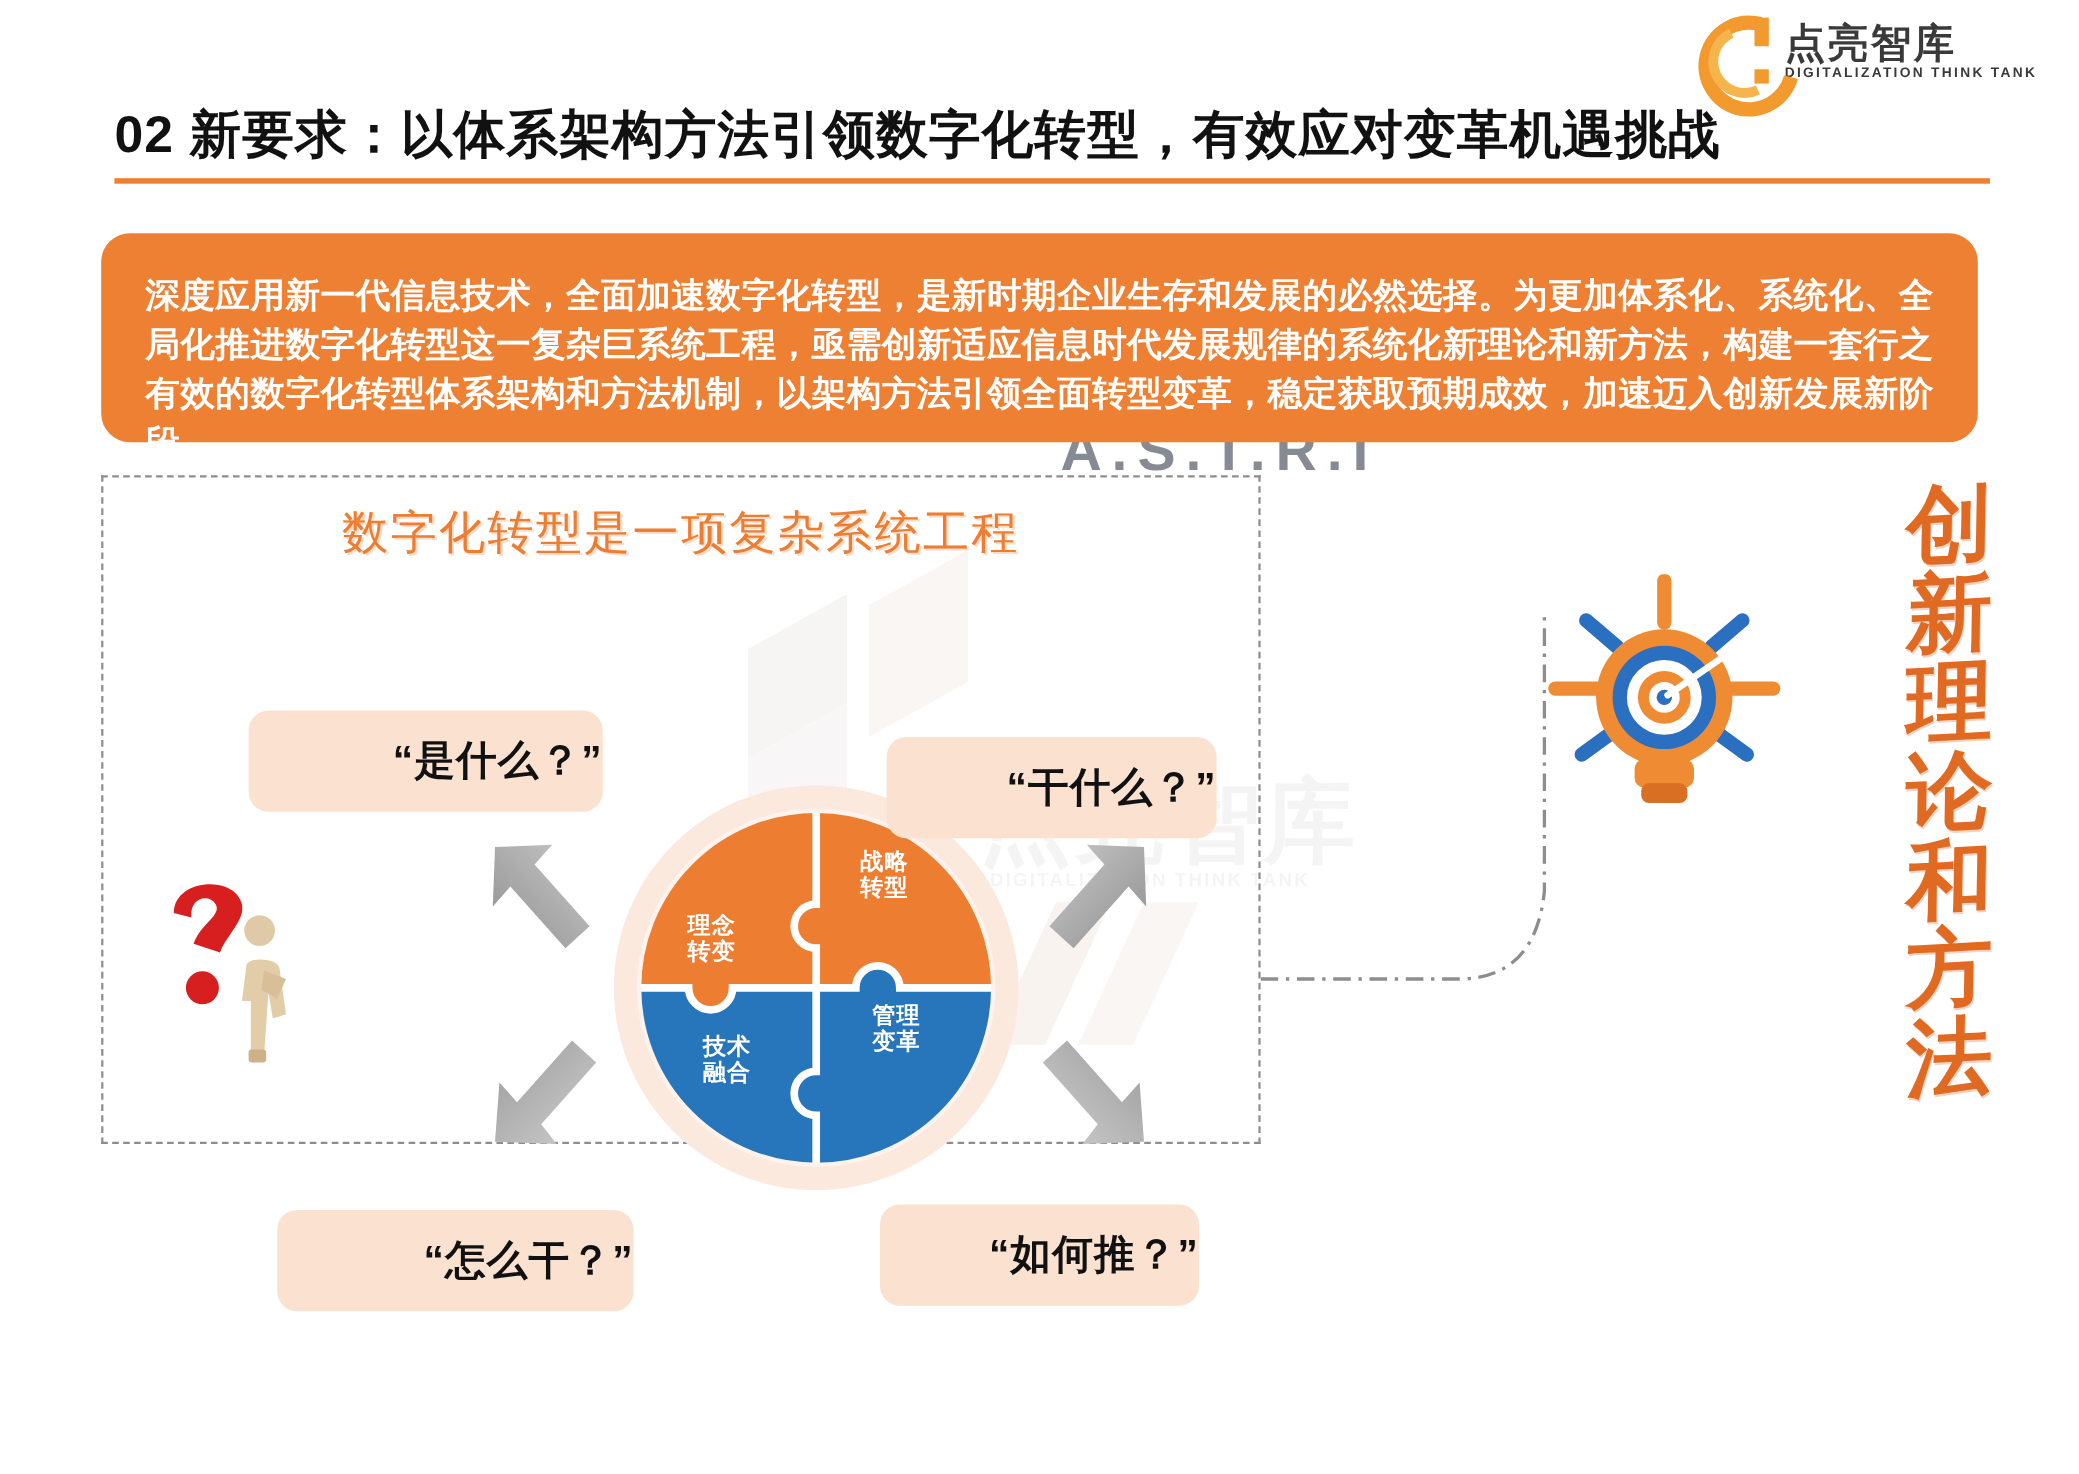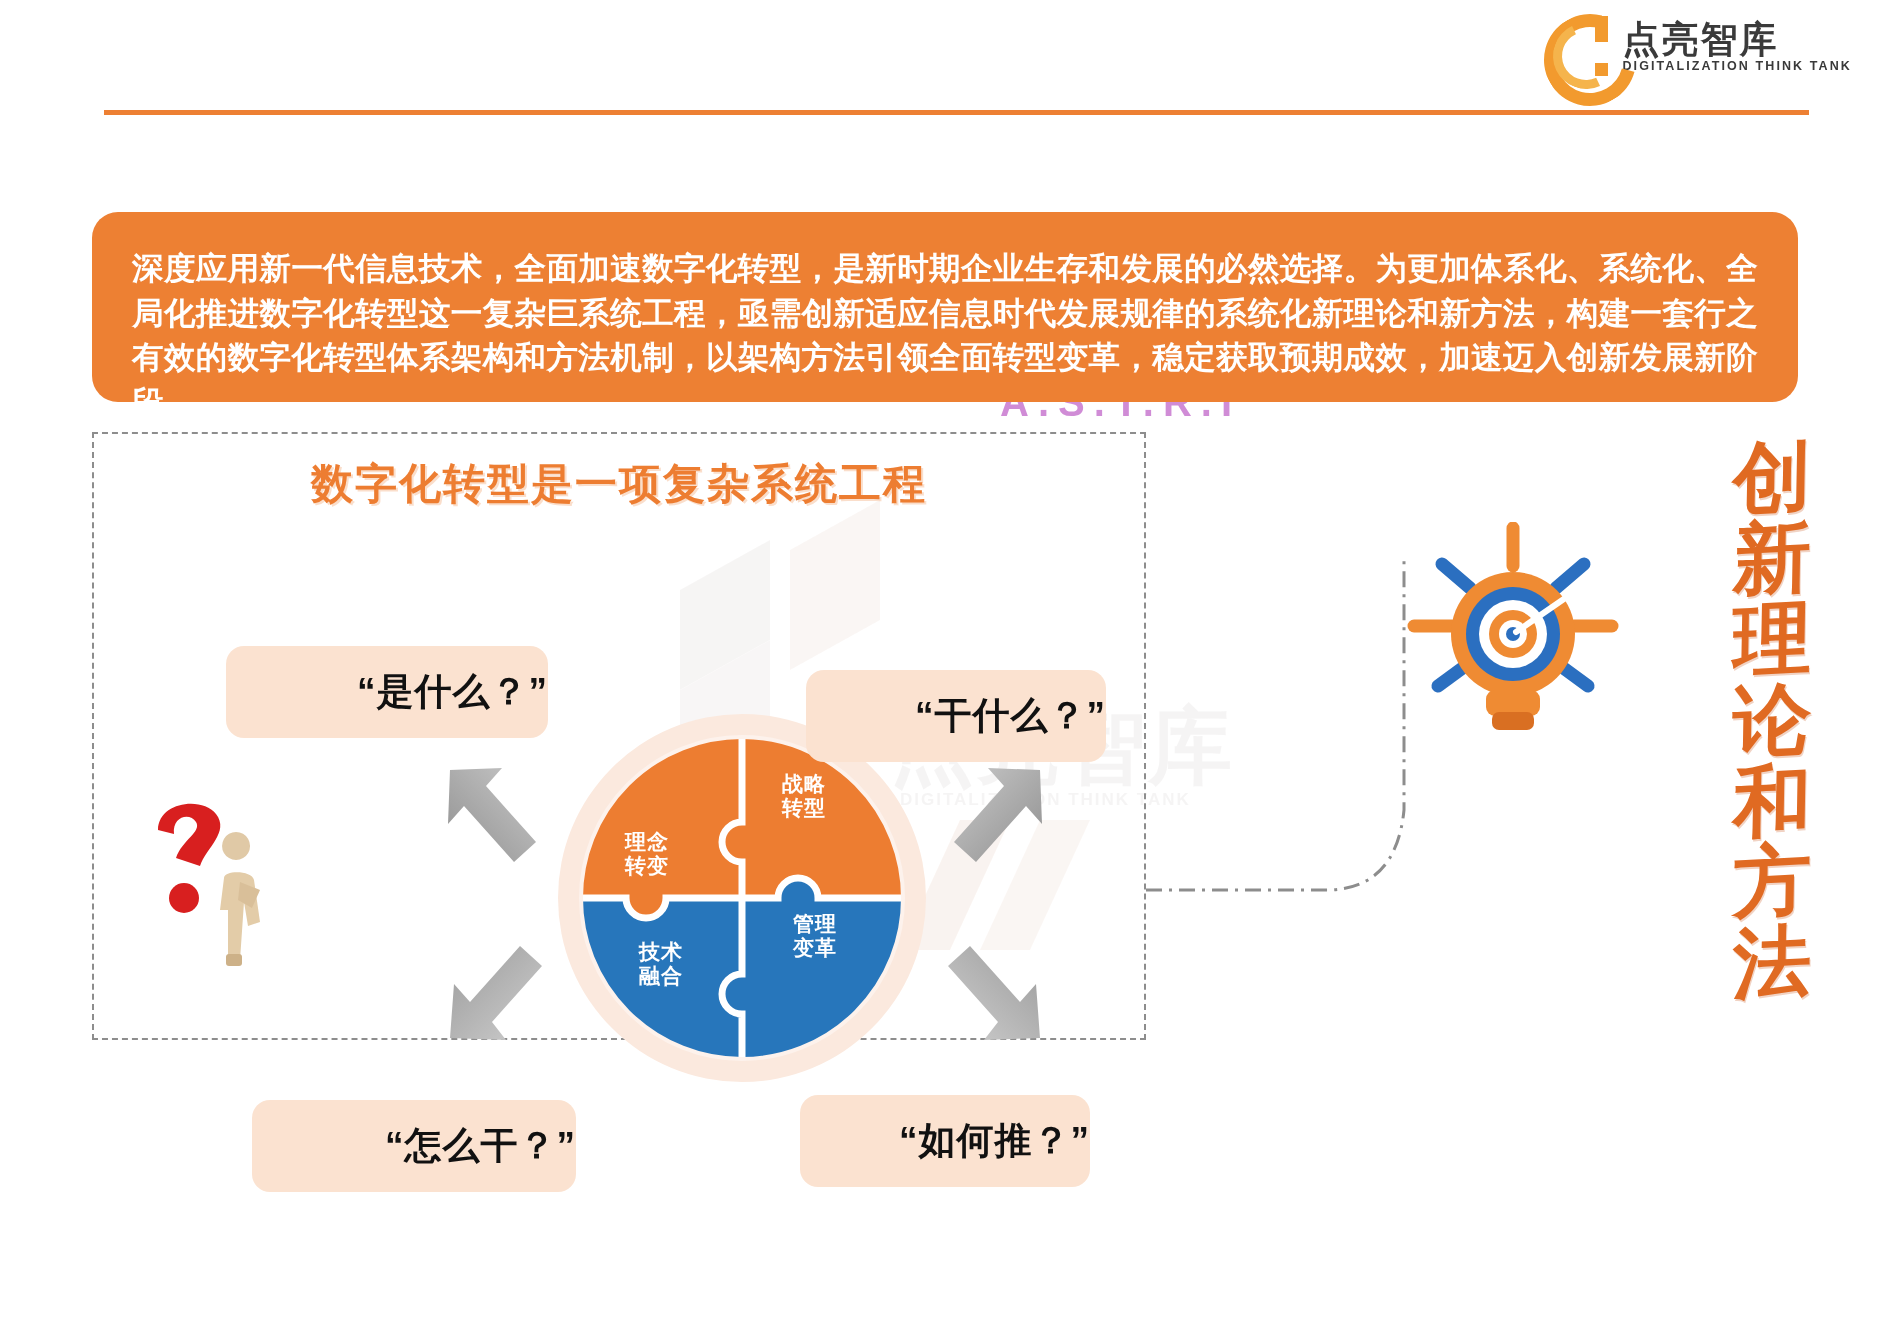--- a/index.html
+++ b/index.html
@@ -51,21 +51,21 @@
     letter-spacing:.3px;text-align:justify;
   }
 
   
   #panel{
     position:absolute;left:92px;top:432px;width:1054px;height:608px;
     border:2px dashed #8d8d8d;z-index:10;box-sizing:border-box;background:transparent;
   }
   #panel-title{
     position:absolute;left:0;right:0;top:22px;text-align:center;
-    font-size:42px;font-weight:bold;color:#ed7d31;letter-spacing:2px;
+    font-size:42px;font-weight:normal;color:#ed7d31;letter-spacing:2px;
     text-shadow:2px 2px 0 rgba(237,125,49,.25);
   }
 
   
   .qbox{
     position:absolute;background:#fbe2d0;border-radius:18px;
     display:flex;align-items:center;justify-content:flex-end;
     font-size:37px;font-weight:bold;color:#111;letter-spacing:1px;z-index:14;
   }
   #qbox-what    {left:226px;top:646px;width:322px;height:92px;}
@@ -119,36 +119,37 @@
   </svg>
 </div>
 <div class="wm wm-text" style="left:890px;top:690px;font-size:84px;">点亮智库</div>
 <div class="wm wm-text" style="left:900px;top:790px;font-size:17px;">DIGITALIZATION THINK TANK</div>
 <div class="wm" style="left:900px;top:820px;width:360px;height:130px;">
   <svg width="360" height="130" viewBox="0 0 360 130">
     <path d="M0 130 L60 0 L110 0 L50 130 Z" fill="#f5e9e2"></path>
     <path d="M80 130 L140 0 L190 0 L130 130 Z" fill="#f7eee9"></path>
   </svg>
 </div>
-<div class="wm wm-text" style="left:1000px;top:380px;font-size:40px;letter-spacing:9px;color:#a21caf;">A.S.T.R.I</div>
+<div class="wm wm-text" style="left:964px;top:380px;font-size:52px;letter-spacing:9px;color:#0f172a;">A.S.T.R.I</div>
 
 <div id="logo">
   <div class="mark">
     <div class="ring"></div>
     <div class="ring2"></div>
     <div class="bar"></div>
     <div class="dot"></div>
   </div>
   <div class="words">
     <div class="cn">点亮智库</div>
     <div class="en">DIGITALIZATION THINK TANK</div>
   </div>
 </div>
 
 <div id="title-block">
+  <div id="page-title">02 新要求：以体系架构方法引领数字化转型，有效应对变革机遇挑战</div>
   <div id="title-rule"></div>
 </div>
 
 <div id="callout">
   <p>深度应用新一代信息技术，全面加速数字化转型，是新时期企业生存和发展的必然选择。为更加体系化、系统化、全局化推进数字化转型这一复杂巨系统工程，亟需创新适应信息时代发展规律的系统化新理论和新方法，构建一套行之有效的数字化转型体系架构和方法机制，以架构方法引领全面转型变革，稳定获取预期成效，加速迈入创新发展新阶段。</p>
 </div>
 
 <div id="panel">
   <div id="panel-title">数字化转型是一项复杂系统工程</div>
 </div>

